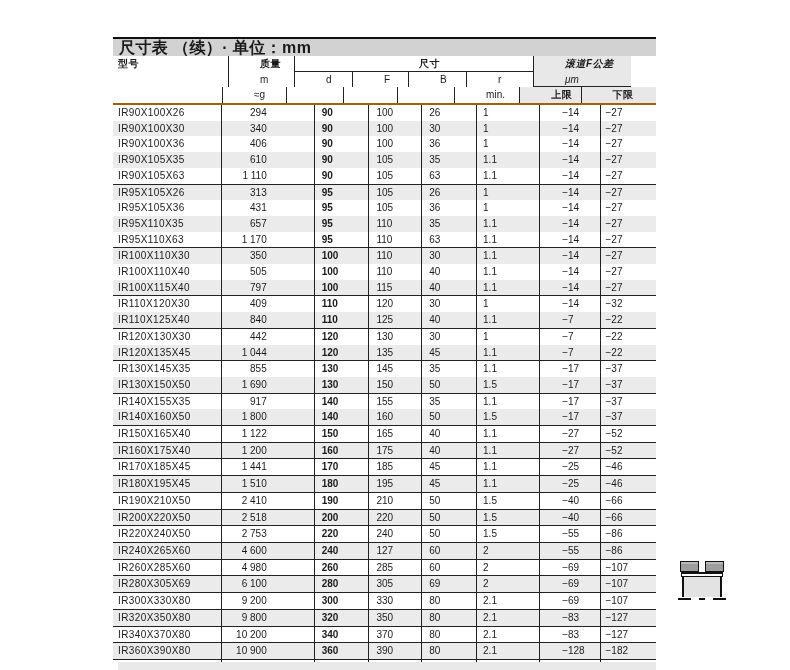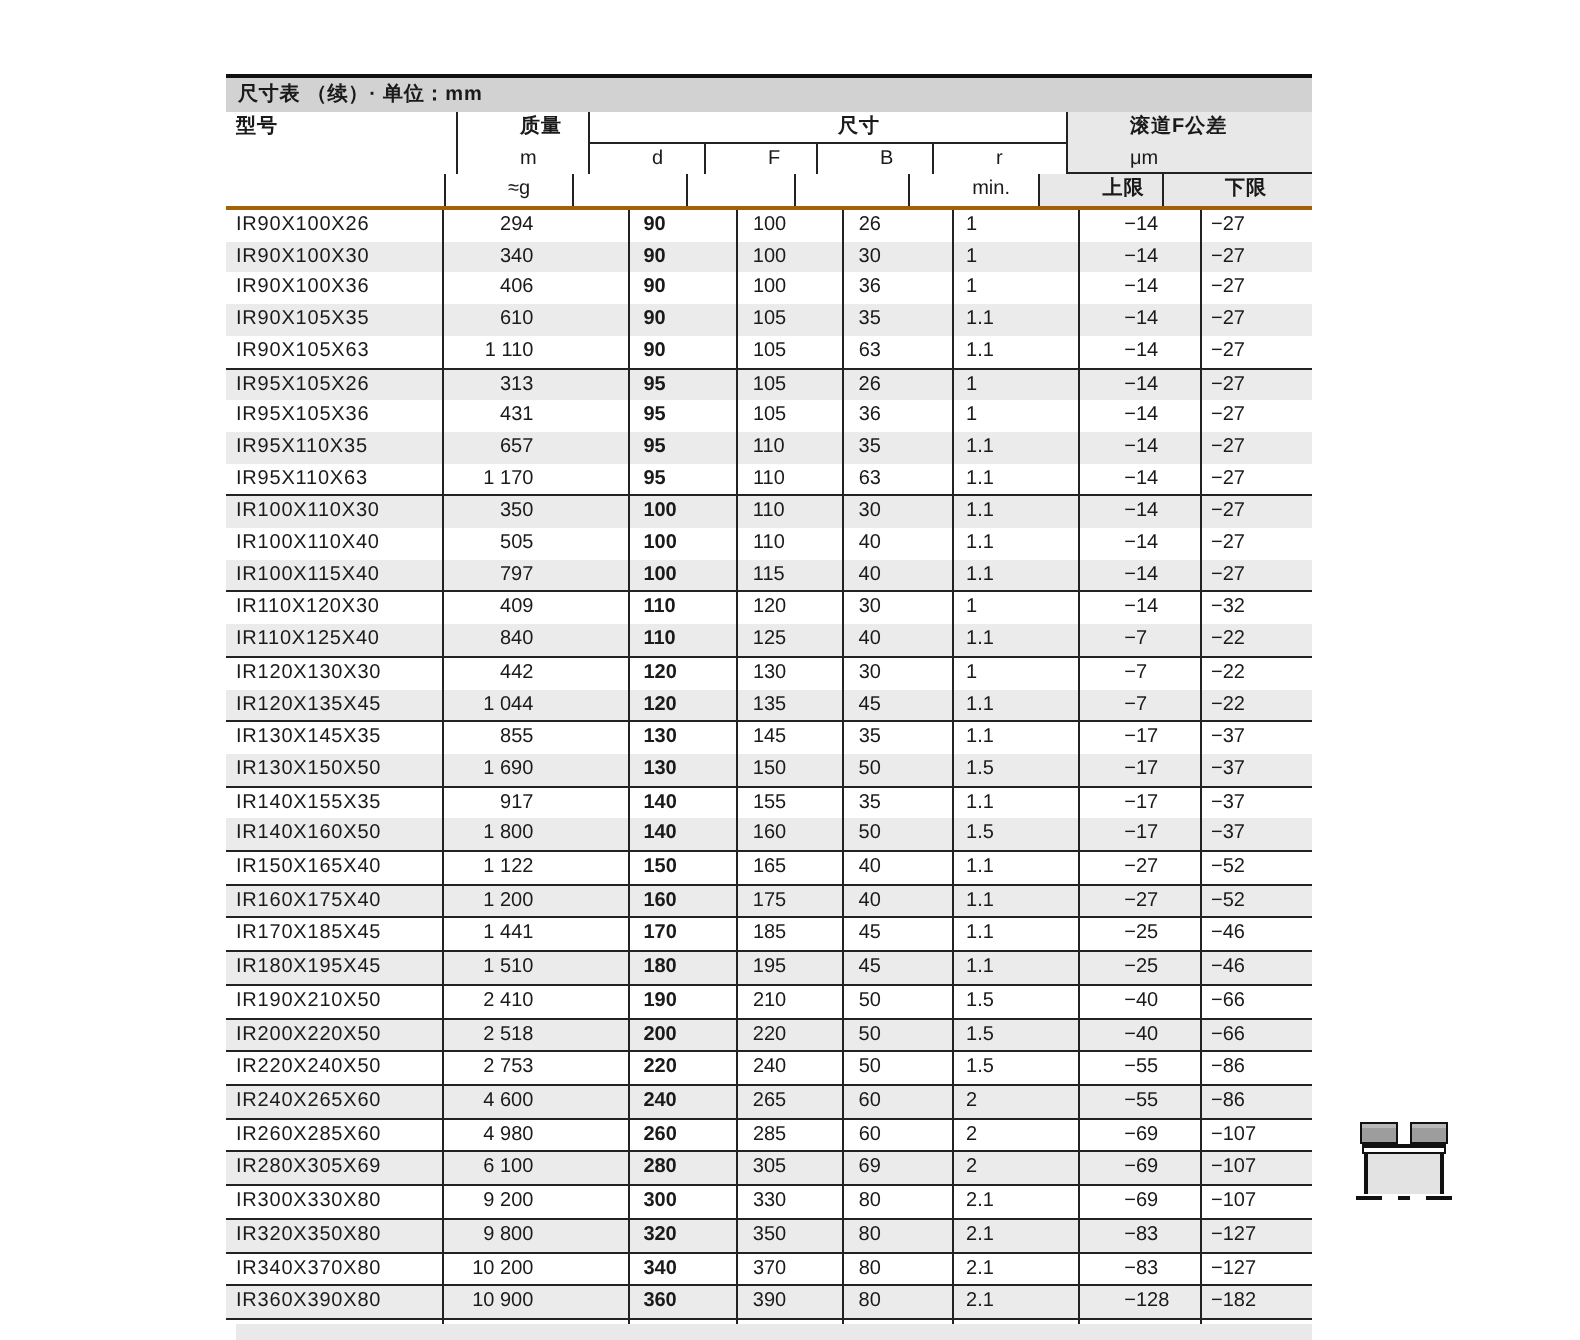--- a/index.html
+++ b/index.html
@@ -6,42 +6,42 @@
   html,body { width:790px; height:670px; background:#ffffff; overflow:hidden;
               font-family:"Liberation Sans","DejaVu Sans",sans-serif; color:#1a1a1a; }
 
   .page { position:relative; width:790px; height:670px; background:#fff; }
 
   
   .catalog-table { position:absolute; left:113px; top:37px; width:543px;
                    border-top:2px solid #111; font-size:10px; }
 
   .title-bar { height:17px; line-height:17px; background:var(--title-bg,#d2d2d2);
-               font-weight:bold; font-size:10px; padding-left:6px; letter-spacing:0.4px; }
+               font-weight:bold; font-size:16px; padding-left:6px; letter-spacing:0.4px; }
 
   
   .thead { border-bottom:2px solid #a16207; }
   .hrow { display:flex; }
   .hrow-a { height:16px; line-height:16px; }
   .hrow-b { height:15px; line-height:15px; }
   .hrow-c { height:16px; line-height:16px; }
   .hcell { padding-left:5px; white-space:nowrap; overflow:hidden; }
   .bl { border-left:1px solid #222;padding-left:31px; }
   .bb { border-bottom:1px solid #222; }
   .cjk-bold { font-weight:bold; letter-spacing:0.5px; }
   .tolbg { background:var(--tolhdr-bg,#e8e8e8); }
 
   .w-model{width:115px;} .w-mass{width:66px;} .w-d{width:58px;} .w-f{width:56px;}
   .w-b{width:58px;} .w-r{width:67px;} .w-up{width:63px;} .w-low{width:78px;}
-  .w-dims{width:239px;text-align:center;} .w-tol{width:123px;}
+  .w-dims{width:239px;text-align:center;} .w-tol{width:98px;font-style:italic;}
 
   
   .tbody { border-bottom:2px solid #111; }
   .trow { display:flex; height:15.714px; line-height:15.7px; background:#fff; }
-  .trow.alt { background:var(--alt-bg,#ebebeb);justify-content:flex-end; }
+  .trow.alt { background:var(--alt-bg,#ebebeb); }
   .trow.sep { border-bottom:1px solid #222; height:16.714px; }
   .cell { white-space:nowrap; overflow:hidden; }
   .c-model { width:115px; font-weight:normal; padding-left:5px; letter-spacing:0.4px; }
   .c-mass  { width:66px;  text-align:right; padding-right:17px; border-left:1px solid #222; }
   .c-d     { width:58px;  font-weight:bold; padding-left:7px; border-left:1px solid #222;margin-left:30px; }
   .c-f     { width:56px;  padding-left:7px; border-left:1px solid #222; }
   .c-b     { width:58px;  padding-left:7px; border-left:1px solid #222; }
   .c-r     { width:67px;  padding-left:6px; border-left:1px solid #222; }
   .c-upper { width:63px;  padding-left:22px; border-left:1px solid #222; }
   .c-lower { width:60px;  padding-left:5px; border-left:1px solid #222; }
@@ -368,21 +368,21 @@
           <div class="cell c-f">240</div>
           <div class="cell c-b">50</div>
           <div class="cell c-r">1.5</div>
           <div class="cell c-upper">−55</div>
           <div class="cell c-lower">−86</div>
         </div>
         <div class="trow alt sep">
           <div class="cell c-model">IR240X265X60</div>
           <div class="cell c-mass">4 600</div>
           <div class="cell c-d">240</div>
-          <div class="cell c-f">265</div>
+          <div class="cell c-f">127</div>
           <div class="cell c-b">60</div>
           <div class="cell c-r">2</div>
           <div class="cell c-upper">−55</div>
           <div class="cell c-lower">−86</div>
         </div>
         <div class="trow sep">
           <div class="cell c-model">IR260X285X60</div>
           <div class="cell c-mass">4 980</div>
           <div class="cell c-d">260</div>
           <div class="cell c-f">285</div>

